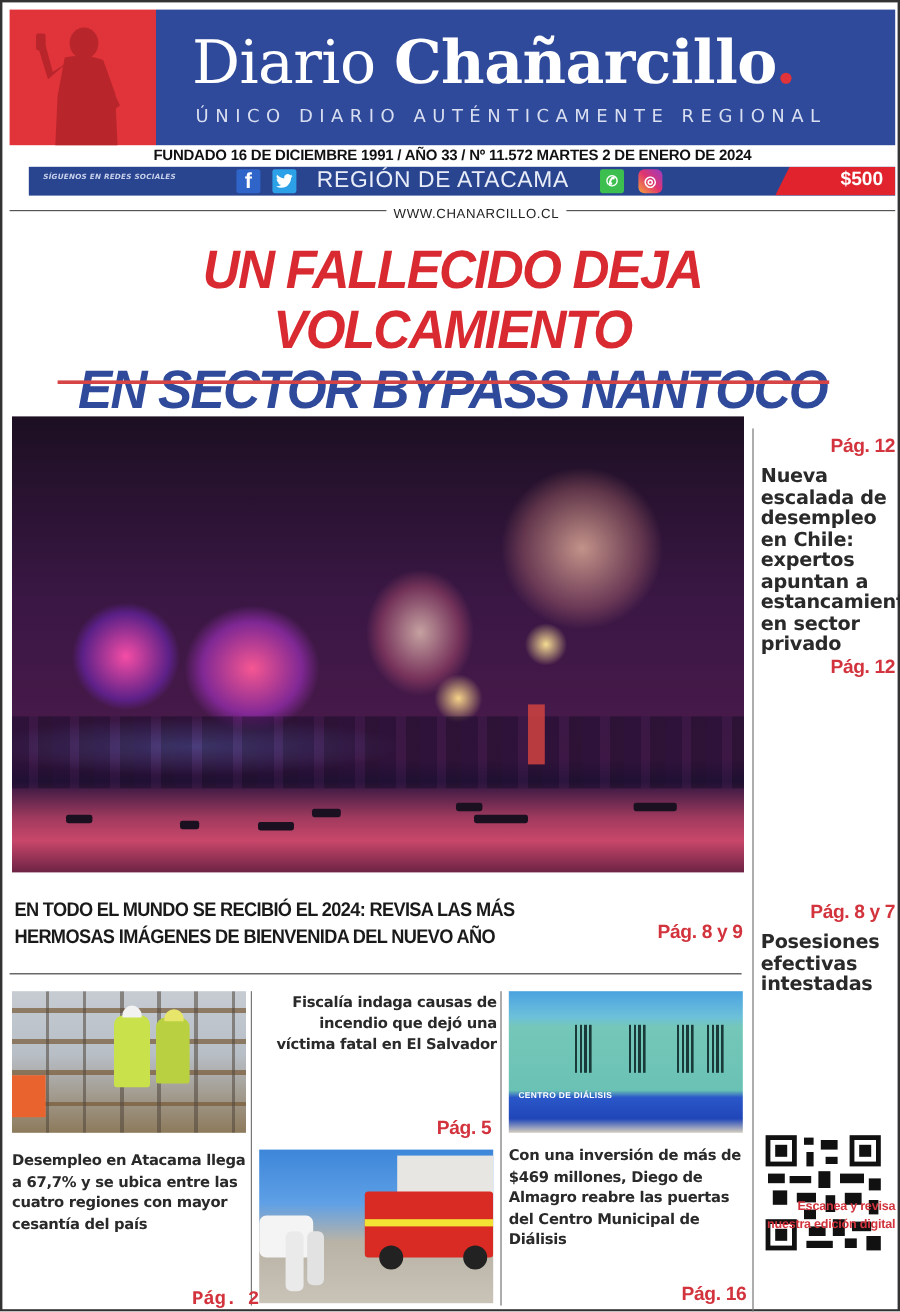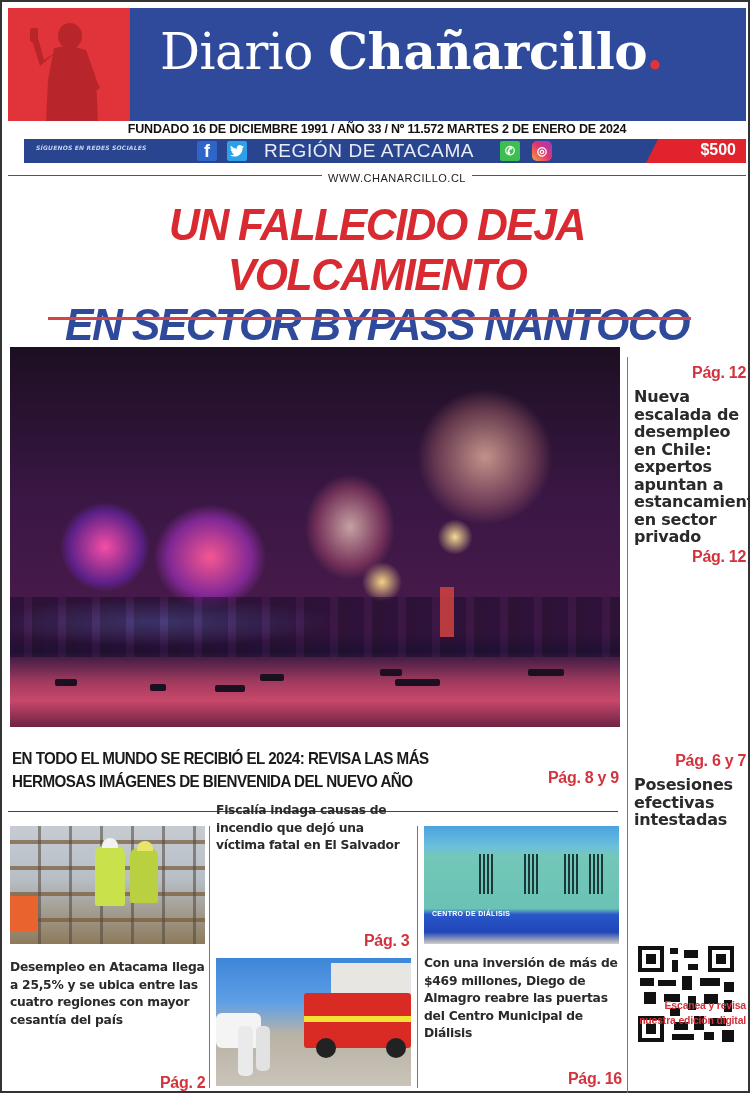--- a/index.html
+++ b/index.html
@@ -121,20 +121,21 @@
           <rect x="12" y="10" width="8" height="14" rx="2"></rect>
           <path d="M68 40 L82 70 L76 74 L64 48 Z"></path>
         </g>
       </svg>
     </div>
     <div class="mast-right">
       <div class="brand">
         <span class="light">Diario</span>
         <span class="bold">Chañarcillo</span><span class="dot">.</span>
       </div>
+      <div class="tagline">ÚNICO DIARIO AUTÉNTICAMENTE REGIONAL</div>
     </div>
   </div>
 
   <div class="founded">FUNDADO 16 DE DICIEMBRE 1991 / AÑO 33 / Nº 11.572 MARTES 2 DE ENERO DE 2024</div>
 
   <div class="socialbar">
     <span class="social-label">SÍGUENOS EN REDES SOCIALES</span>
     <span class="soc-icon fb">f</span>
     <span class="soc-icon tw">
       <svg width="14" height="12" viewBox="0 0 24 20" style="margin-top:4px">
@@ -174,45 +175,45 @@
   <div class="side-item" style="top:362px;">
     <div class="pag">Pág. 12</div>
     <div class="side-text">Nueva escalada de desempleo en Chile: expertos apuntan a estancamiento en sector privado</div>
   </div>
 
   <div class="side-item" style="top:546px;">
     <div class="pag">Pág. 12</div>
   </div>
 
   <div class="side-item" style="top:750px;">
-    <div class="pag">Pág. 6 y 7</div>
+    <div class="pag">Pág. 8 y 7</div>
     <div class="side-text">Posesiones efectivas intestadas</div>
   </div>
 
   <div class="sec-headline">EN TODO EL MUNDO SE RECIBIÓ EL 2024: REVISA LAS MÁS HERMOSAS IMÁGENES DE BIENVENIDA DEL NUEVO AÑO</div>
   <div class="sec-pag">Pág. 8 y 9</div>
   <div class="sec-rule"></div>
 
   <div class="photo p-workers">
     <div class="scaffold"></div>
     <div class="orange"></div>
     <div class="w1"></div>
     <div class="w2"></div>
     <div class="h1"></div>
     <div class="h2"></div>
   </div>
 
   <div class="col-rule" style="left:207px;top:824px;height:262px;"></div>
   <div class="col-rule" style="left:415px;top:824px;height:262px;"></div>
 
-  <div class="story" style="left:8px;top:957px;width:200px;">Desempleo en Atacama llega a 25,5% y se ubica entre las cuatro regiones con mayor cesantía del país</div>
-  <div class="story-pag" style="left:158px;top:1072px;">Pág. 2</div>
-
-  <div class="story" style="left:214px;top:800px;width:198px;">Fiscalía indaga causas de incendio que dejó una víctima fatal en El Salvador</div>
-  <div class="story-pag" style="left:362px;top:930px;">Pág. 3</div>
+  <div class="story" style="left:8px;top:957px;width:200px;">Desempleo en Atacama llega a 67,7% y se ubica entre las cuatro regiones con mayor cesantía del país</div>
+  <div class="story-pag" style="left:158px;top:1072px;font-family:Liberation Mono, monospace;">Pág. 2</div>
+
+  <div class="story" style="left:214px;top:825px;width:198px;text-align:right;">Fiscalía indaga causas de incendio que dejó una víctima fatal en El Salvador</div>
+  <div class="story-pag" style="left:362px;top:930px;">Pág. 5</div>
 
   <div class="photo p-fire">
     <div class="house"></div>
     <div class="car"></div>
     <div class="truck"></div>
     <div class="stripe"></div>
     <div class="wheel" style="left:100px;"></div>
     <div class="wheel" style="left:170px;"></div>
     <div class="p1"></div>
     <div class="p2"></div>

